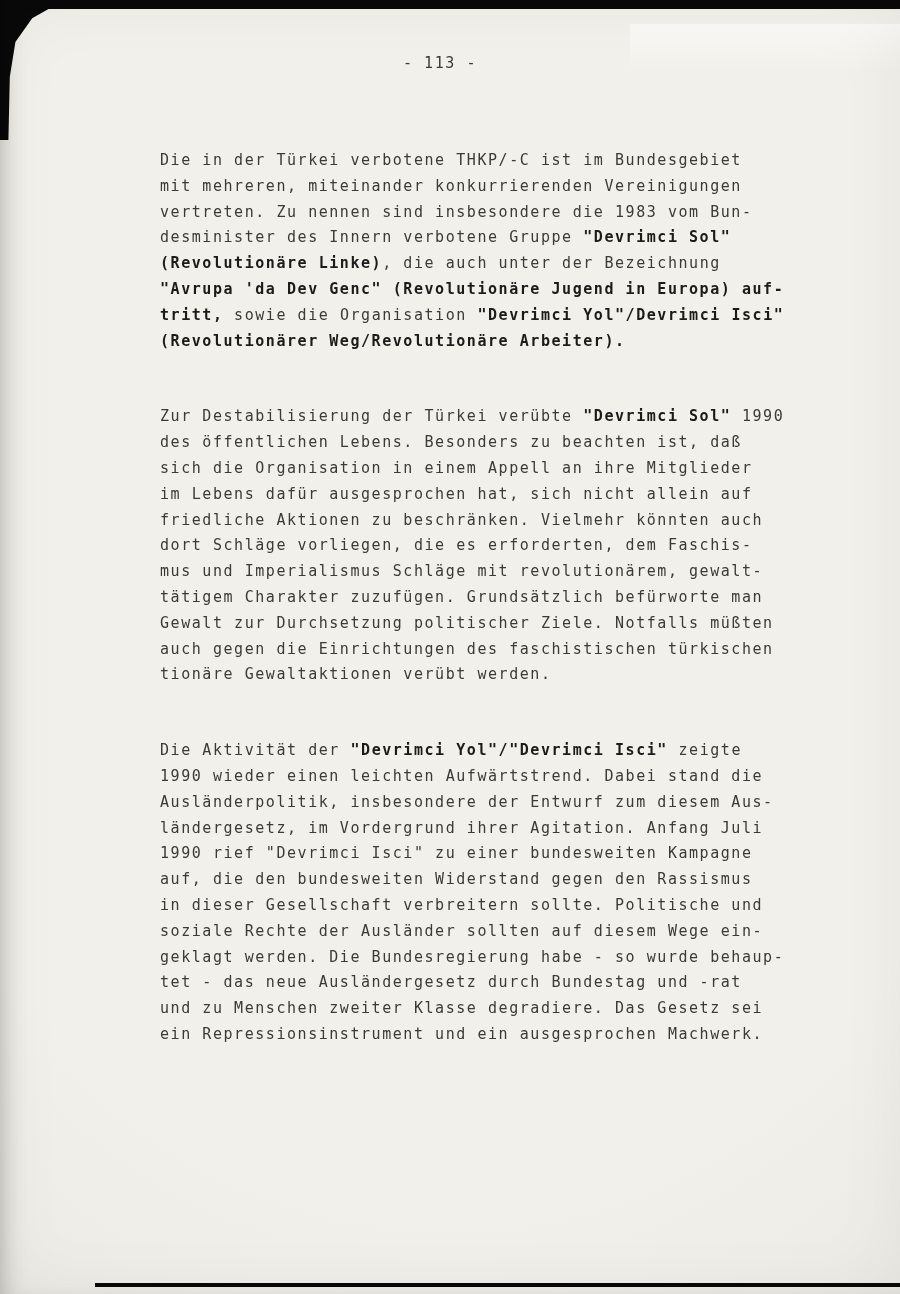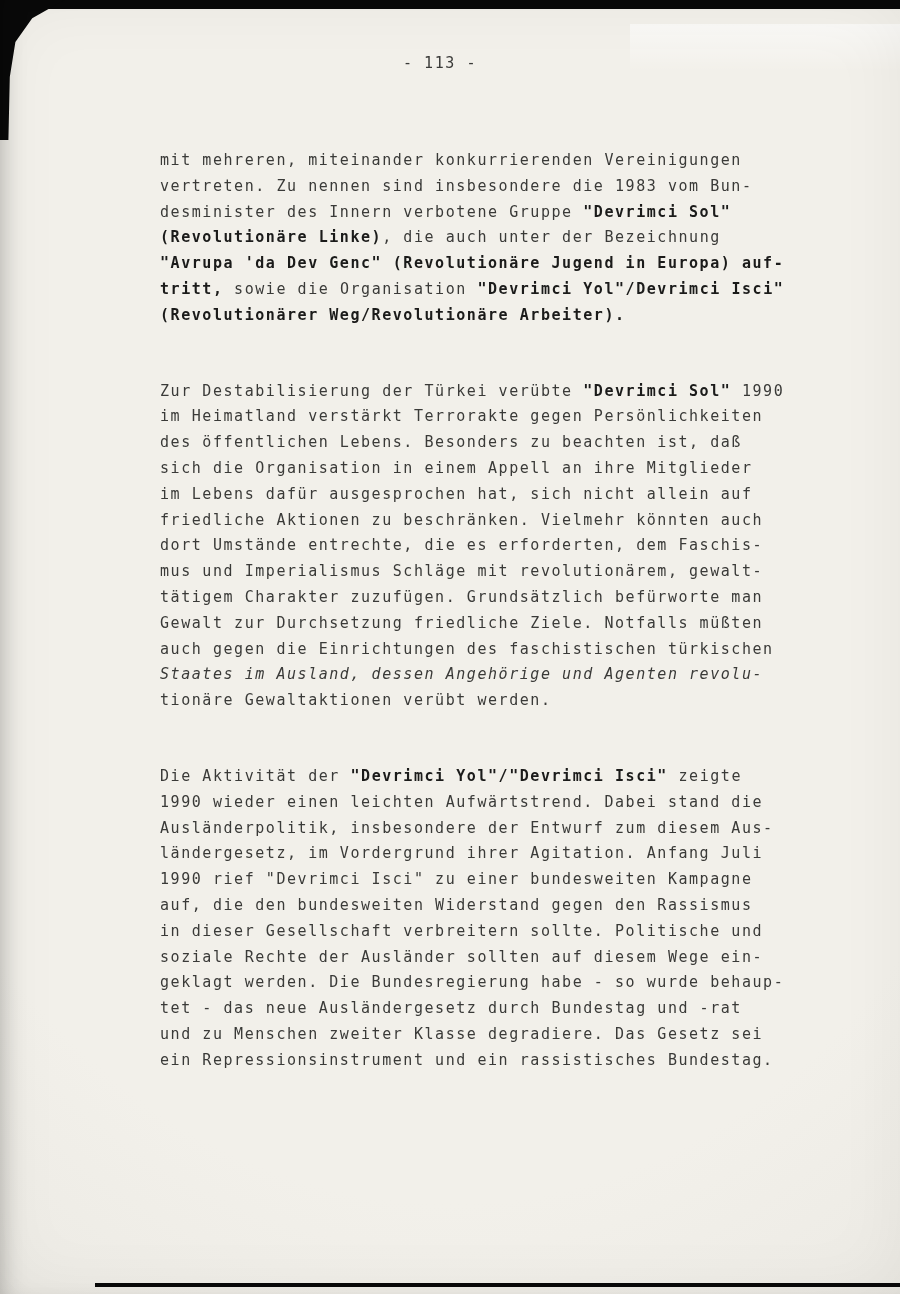--- a/index.html
+++ b/index.html
@@ -64,52 +64,51 @@
 <div class="scan">
   <div class="top-edge"></div>
   <div class="corner"></div>
   <div class="light-band"></div>
   <div class="bottom-edge"></div>
 
   <div class="content">
     <div class="pagenum">- 113 -</div>
     <div class="text">
         <div class="para">
+          <div class="line"><span>Die in der Türkei verbotene THKP/-C ist im Bundesgebiet</span></div>
           <div class="line"><span>mit mehreren, miteinander konkurrierenden Vereinigungen</span></div>
           <div class="line"><span>vertreten. Zu nennen sind insbesondere die 1983 vom Bun-</span></div>
           <div class="line"><span>desminister des Innern verbotene Gruppe </span><span class="bold">"Devrimci Sol"</span></div>
           <div class="line"><span class="bold">(Revolutionäre Linke)</span><span>, die auch unter der Bezeichnung</span></div>
           <div class="line"><span class="bold">"Avrupa 'da Dev Genc" (Revolutionäre Jugend in Europa) auf-</span></div>
           <div class="line"><span class="bold">tritt,</span><span> sowie die Organisation </span><span class="bold">"Devrimci Yol"/Devrimci Isci"</span></div>
           <div class="line"><span class="bold">(Revolutionärer Weg/Revolutionäre Arbeiter).</span></div>
         </div>
         <div class="para">
           <div class="line"><span>Zur Destabilisierung der Türkei verübte </span><span class="bold">"Devrimci Sol"</span><span> 1990</span></div>
-          <div class="line"><span>im Heimatland verstärkt Terrorakte gegen Persönlichkeiten</span></div>
           <div class="line"><span>des öffentlichen Lebens. Besonders zu beachten ist, daß</span></div>
           <div class="line"><span>sich die Organisation in einem Appell an ihre Mitglieder</span></div>
           <div class="line"><span>im Lebens dafür ausgesprochen hat, sich nicht allein auf</span></div>
           <div class="line"><span>friedliche Aktionen zu beschränken. Vielmehr könnten auch</span></div>
-          <div class="line"><span>dort Umstände entrechte, die es erforderten, dem Faschis-</span></div>
+          <div class="line"><span>dort Schläge vorliegen, die es erforderten, dem Faschis-</span></div>
           <div class="line"><span>mus und Imperialismus Schläge mit revolutionärem, gewalt-</span></div>
           <div class="line"><span>tätigem Charakter zuzufügen. Grundsätzlich befürworte man</span></div>
-          <div class="line"><span>Gewalt zur Durchsetzung friedliche Ziele. Notfalls müßten</span></div>
+          <div class="line"><span>Gewalt zur Durchsetzung politischer Ziele. Notfalls müßten</span></div>
           <div class="line"><span>auch gegen die Einrichtungen des faschistischen türkischen</span></div>
-          <div class="line"><span class="italic">Staates im Ausland, dessen Angehörige und Agenten revolu-</span></div>
           <div class="line"><span>tionäre Gewaltaktionen verübt werden.</span></div>
         </div>
         <div class="para">
           <div class="line"><span>Die Aktivität der </span><span class="bold">"Devrimci Yol"/"Devrimci Isci"</span><span> zeigte</span></div>
           <div class="line"><span>1990 wieder einen leichten Aufwärtstrend. Dabei stand die</span></div>
           <div class="line"><span>Ausländerpolitik, insbesondere der Entwurf zum diesem Aus-</span></div>
           <div class="line"><span>ländergesetz, im Vordergrund ihrer Agitation. Anfang Juli</span></div>
           <div class="line"><span>1990 rief "Devrimci Isci" zu einer bundesweiten Kampagne</span></div>
           <div class="line"><span>auf, die den bundesweiten Widerstand gegen den Rassismus</span></div>
           <div class="line"><span>in dieser Gesellschaft verbreitern sollte. Politische und</span></div>
           <div class="line"><span>soziale Rechte der Ausländer sollten auf diesem Wege ein-</span></div>
           <div class="line"><span>geklagt werden. Die Bundesregierung habe - so wurde behaup-</span></div>
           <div class="line"><span>tet - das neue Ausländergesetz durch Bundestag und -rat</span></div>
           <div class="line"><span>und zu Menschen zweiter Klasse degradiere. Das Gesetz sei</span></div>
-          <div class="line"><span>ein Repressionsinstrument und ein rassistisches Bundestag.</span></div>
+          <div class="line"><span>ein Repressionsinstrument und ein ausgesprochen Machwerk.</span></div>
         </div>
       </div>
   </div>
 </div>
 
 </body></html>

